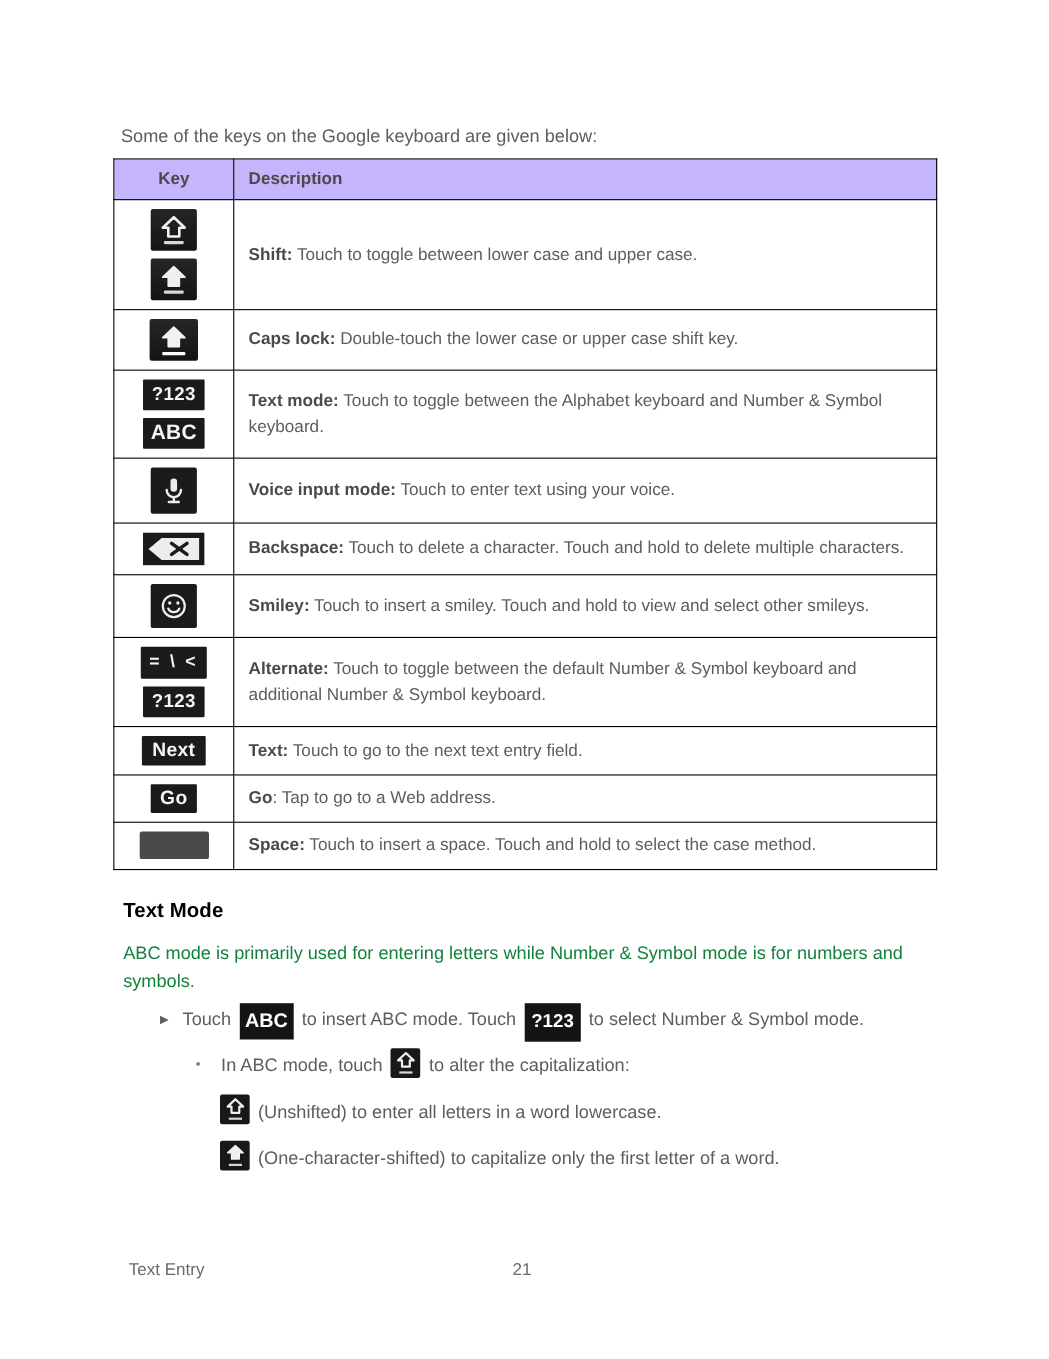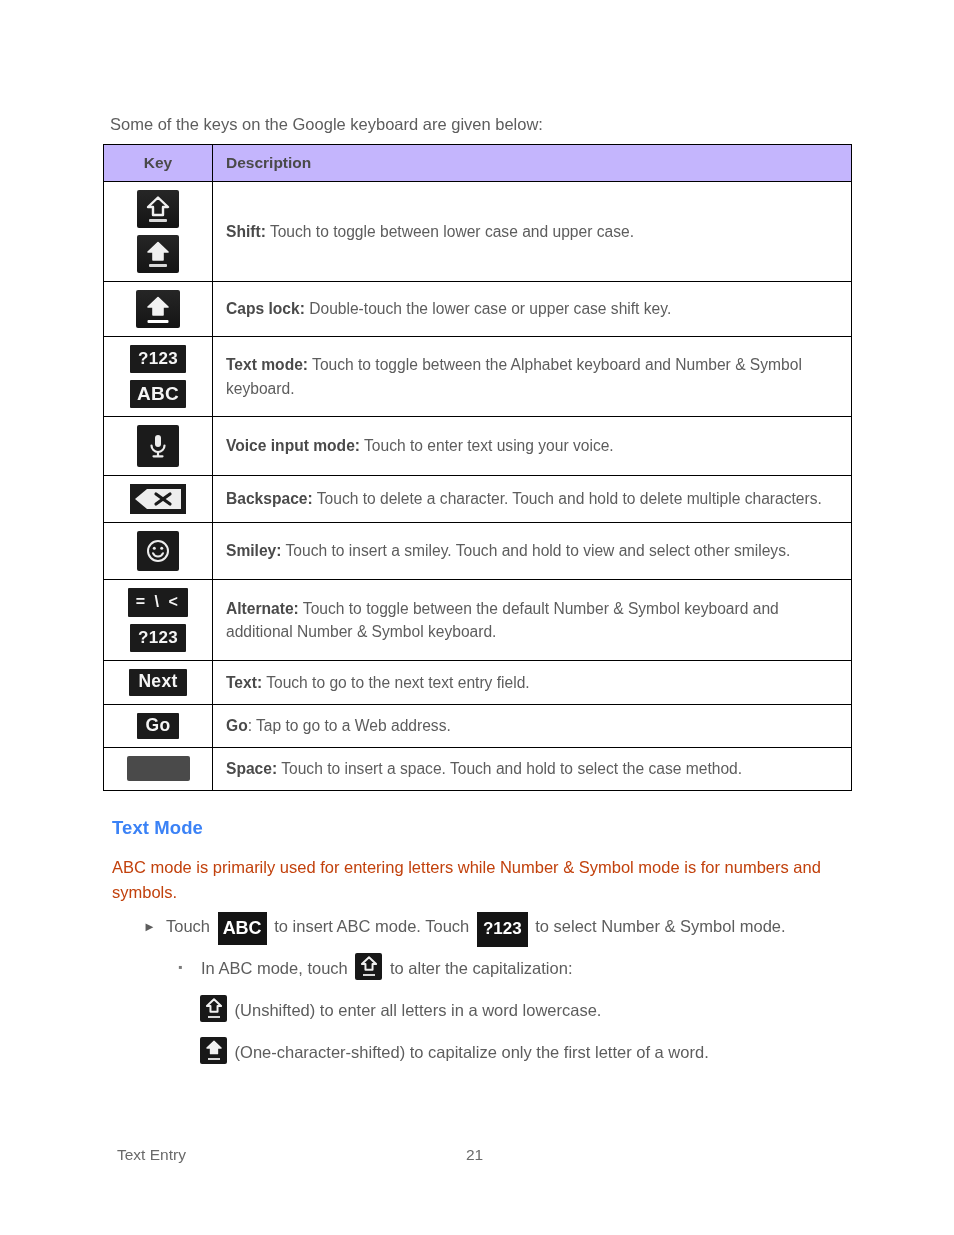--- a/index.html
+++ b/index.html
@@ -158,31 +158,31 @@
     border-radius: 2px;
   }
 
   
   .section-title {
     position: absolute;
     left: 112px;
     top: 817px;
     font-size: 18.5px;
     font-weight: bold;
-    color: #3b82f6;
+    color: #000000;
     letter-spacing: 0.1px;
   }
   .body-para {
     position: absolute;
     left: 112px;
     top: 855px;
     width: 720px;
     font-size: 16.5px;
     line-height: 25px;
-    color: #c2410c;
+    color: #15803d;
   }
 
   
   .bullet-l1 {
     position: absolute;
     left: 143px;
     top: 913px;
     width: 710px;
     font-size: 16.5px;
     line-height: 26px;

